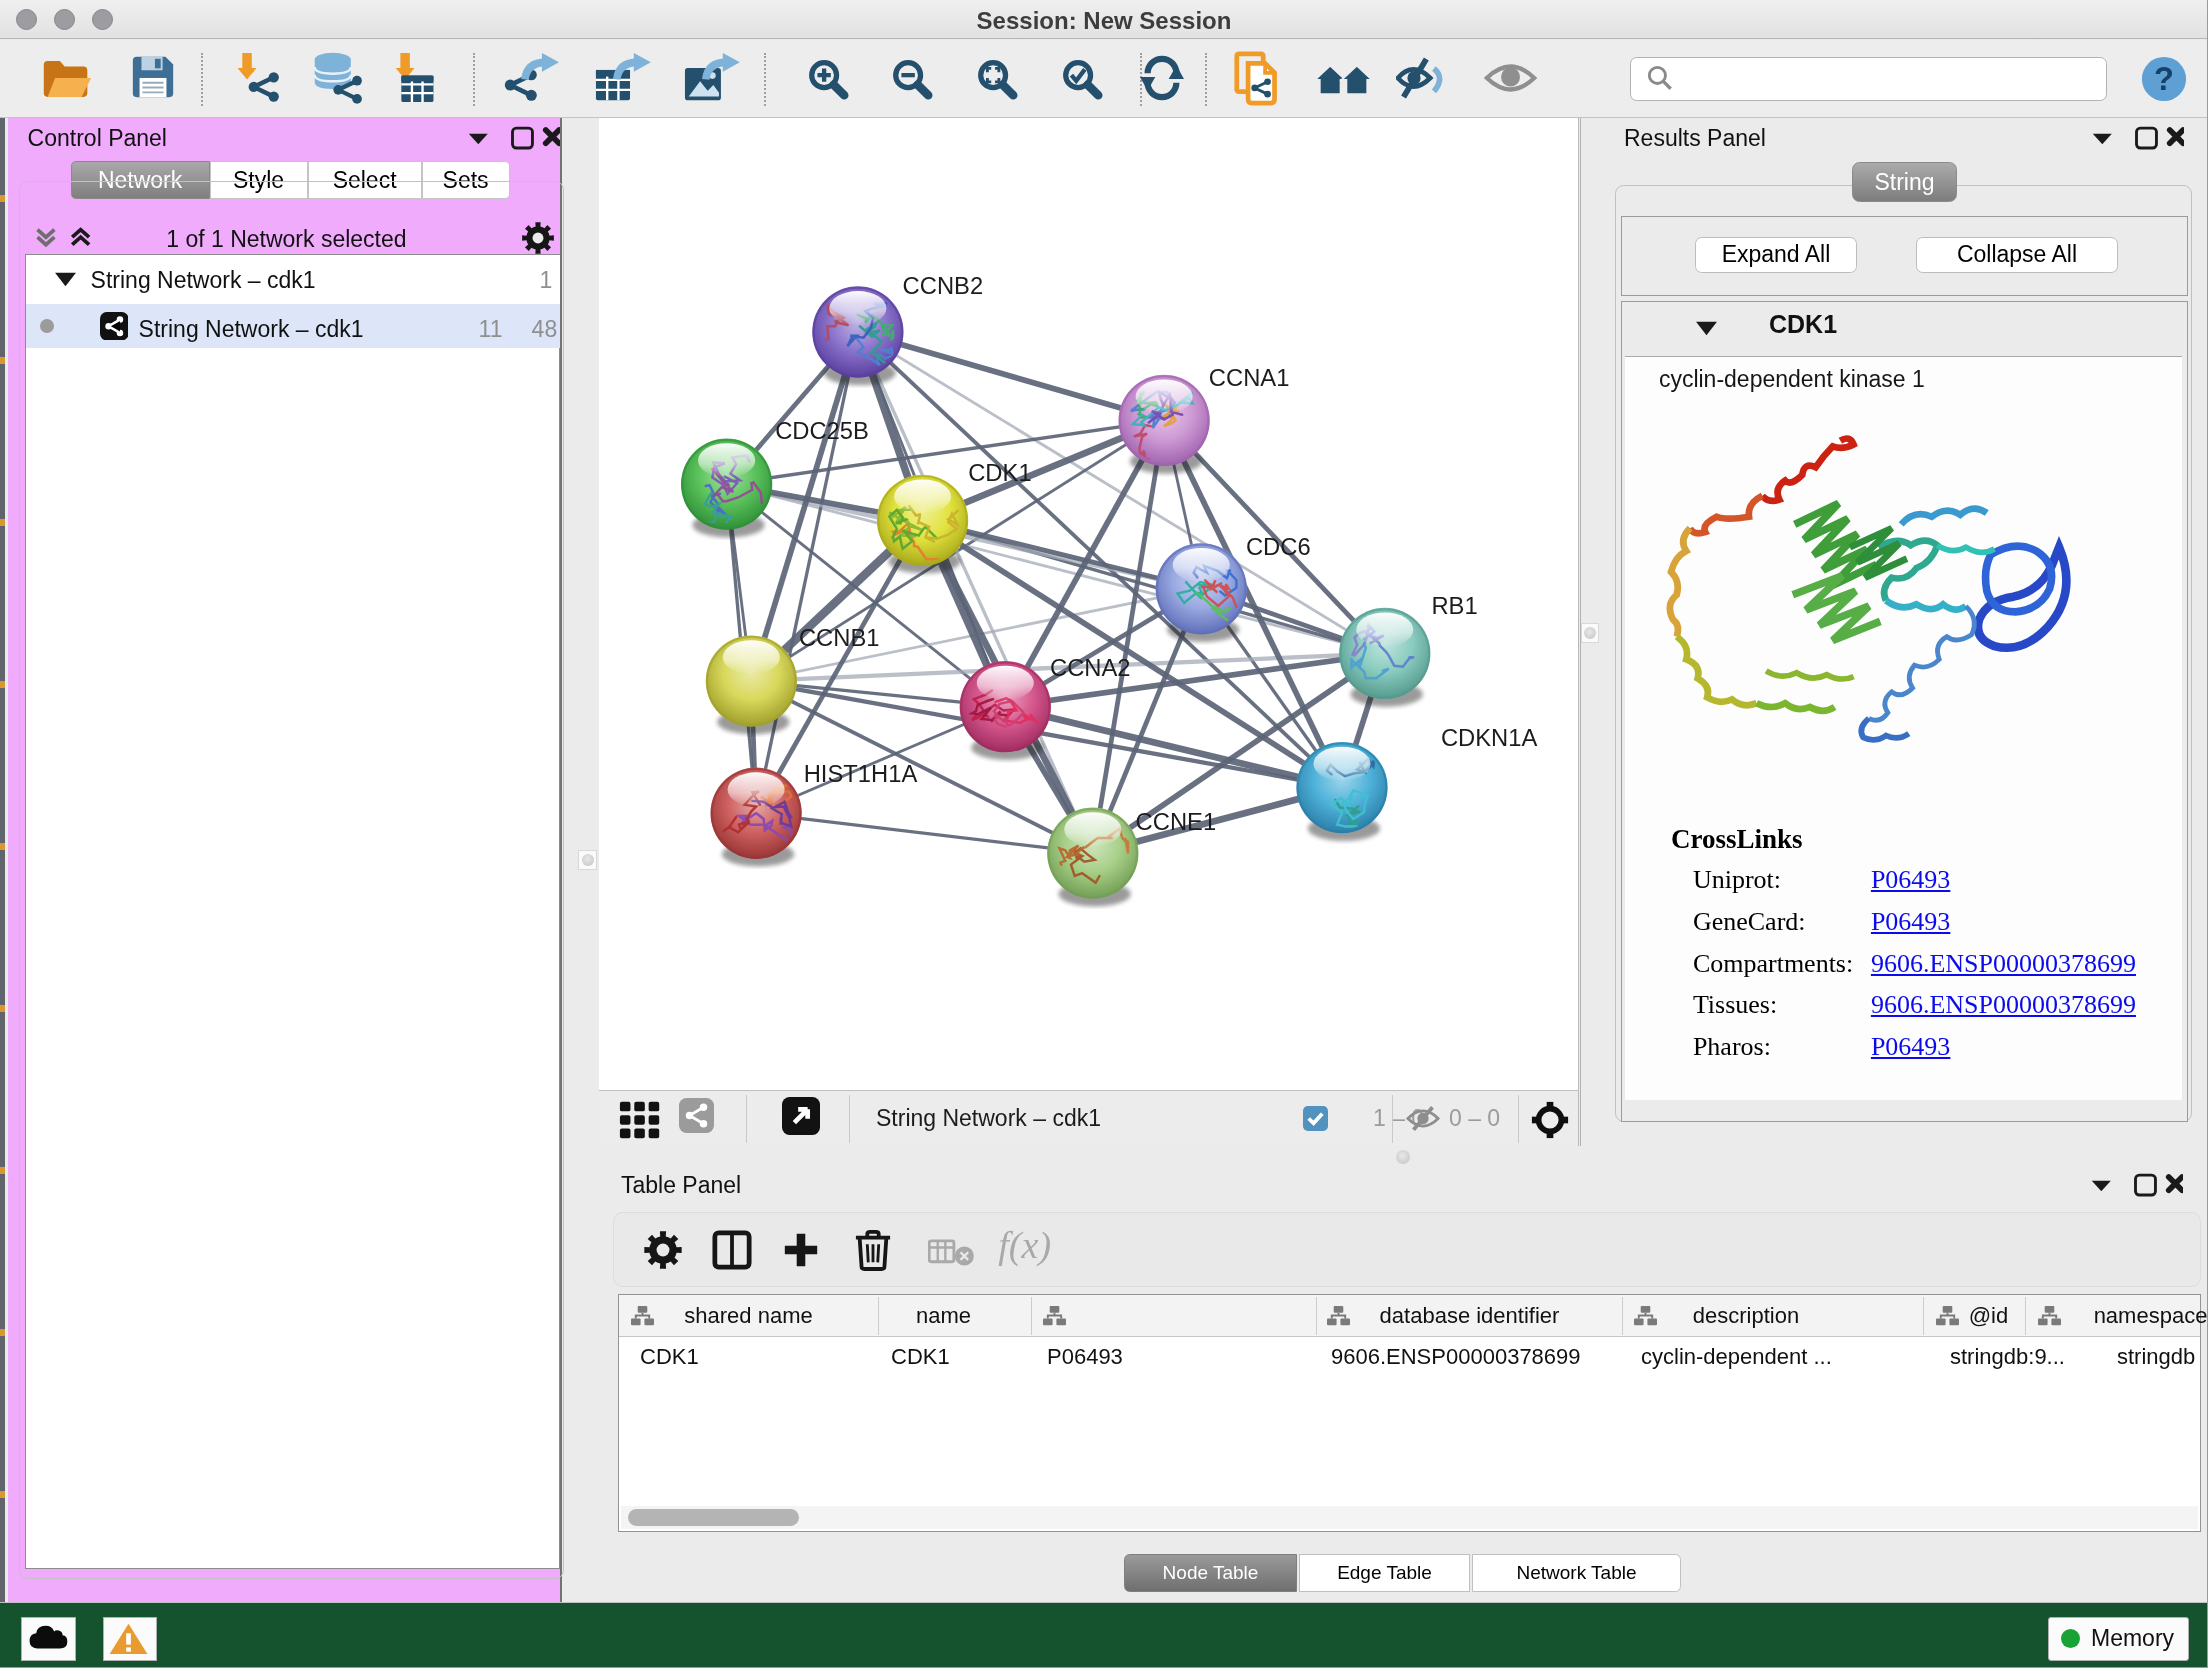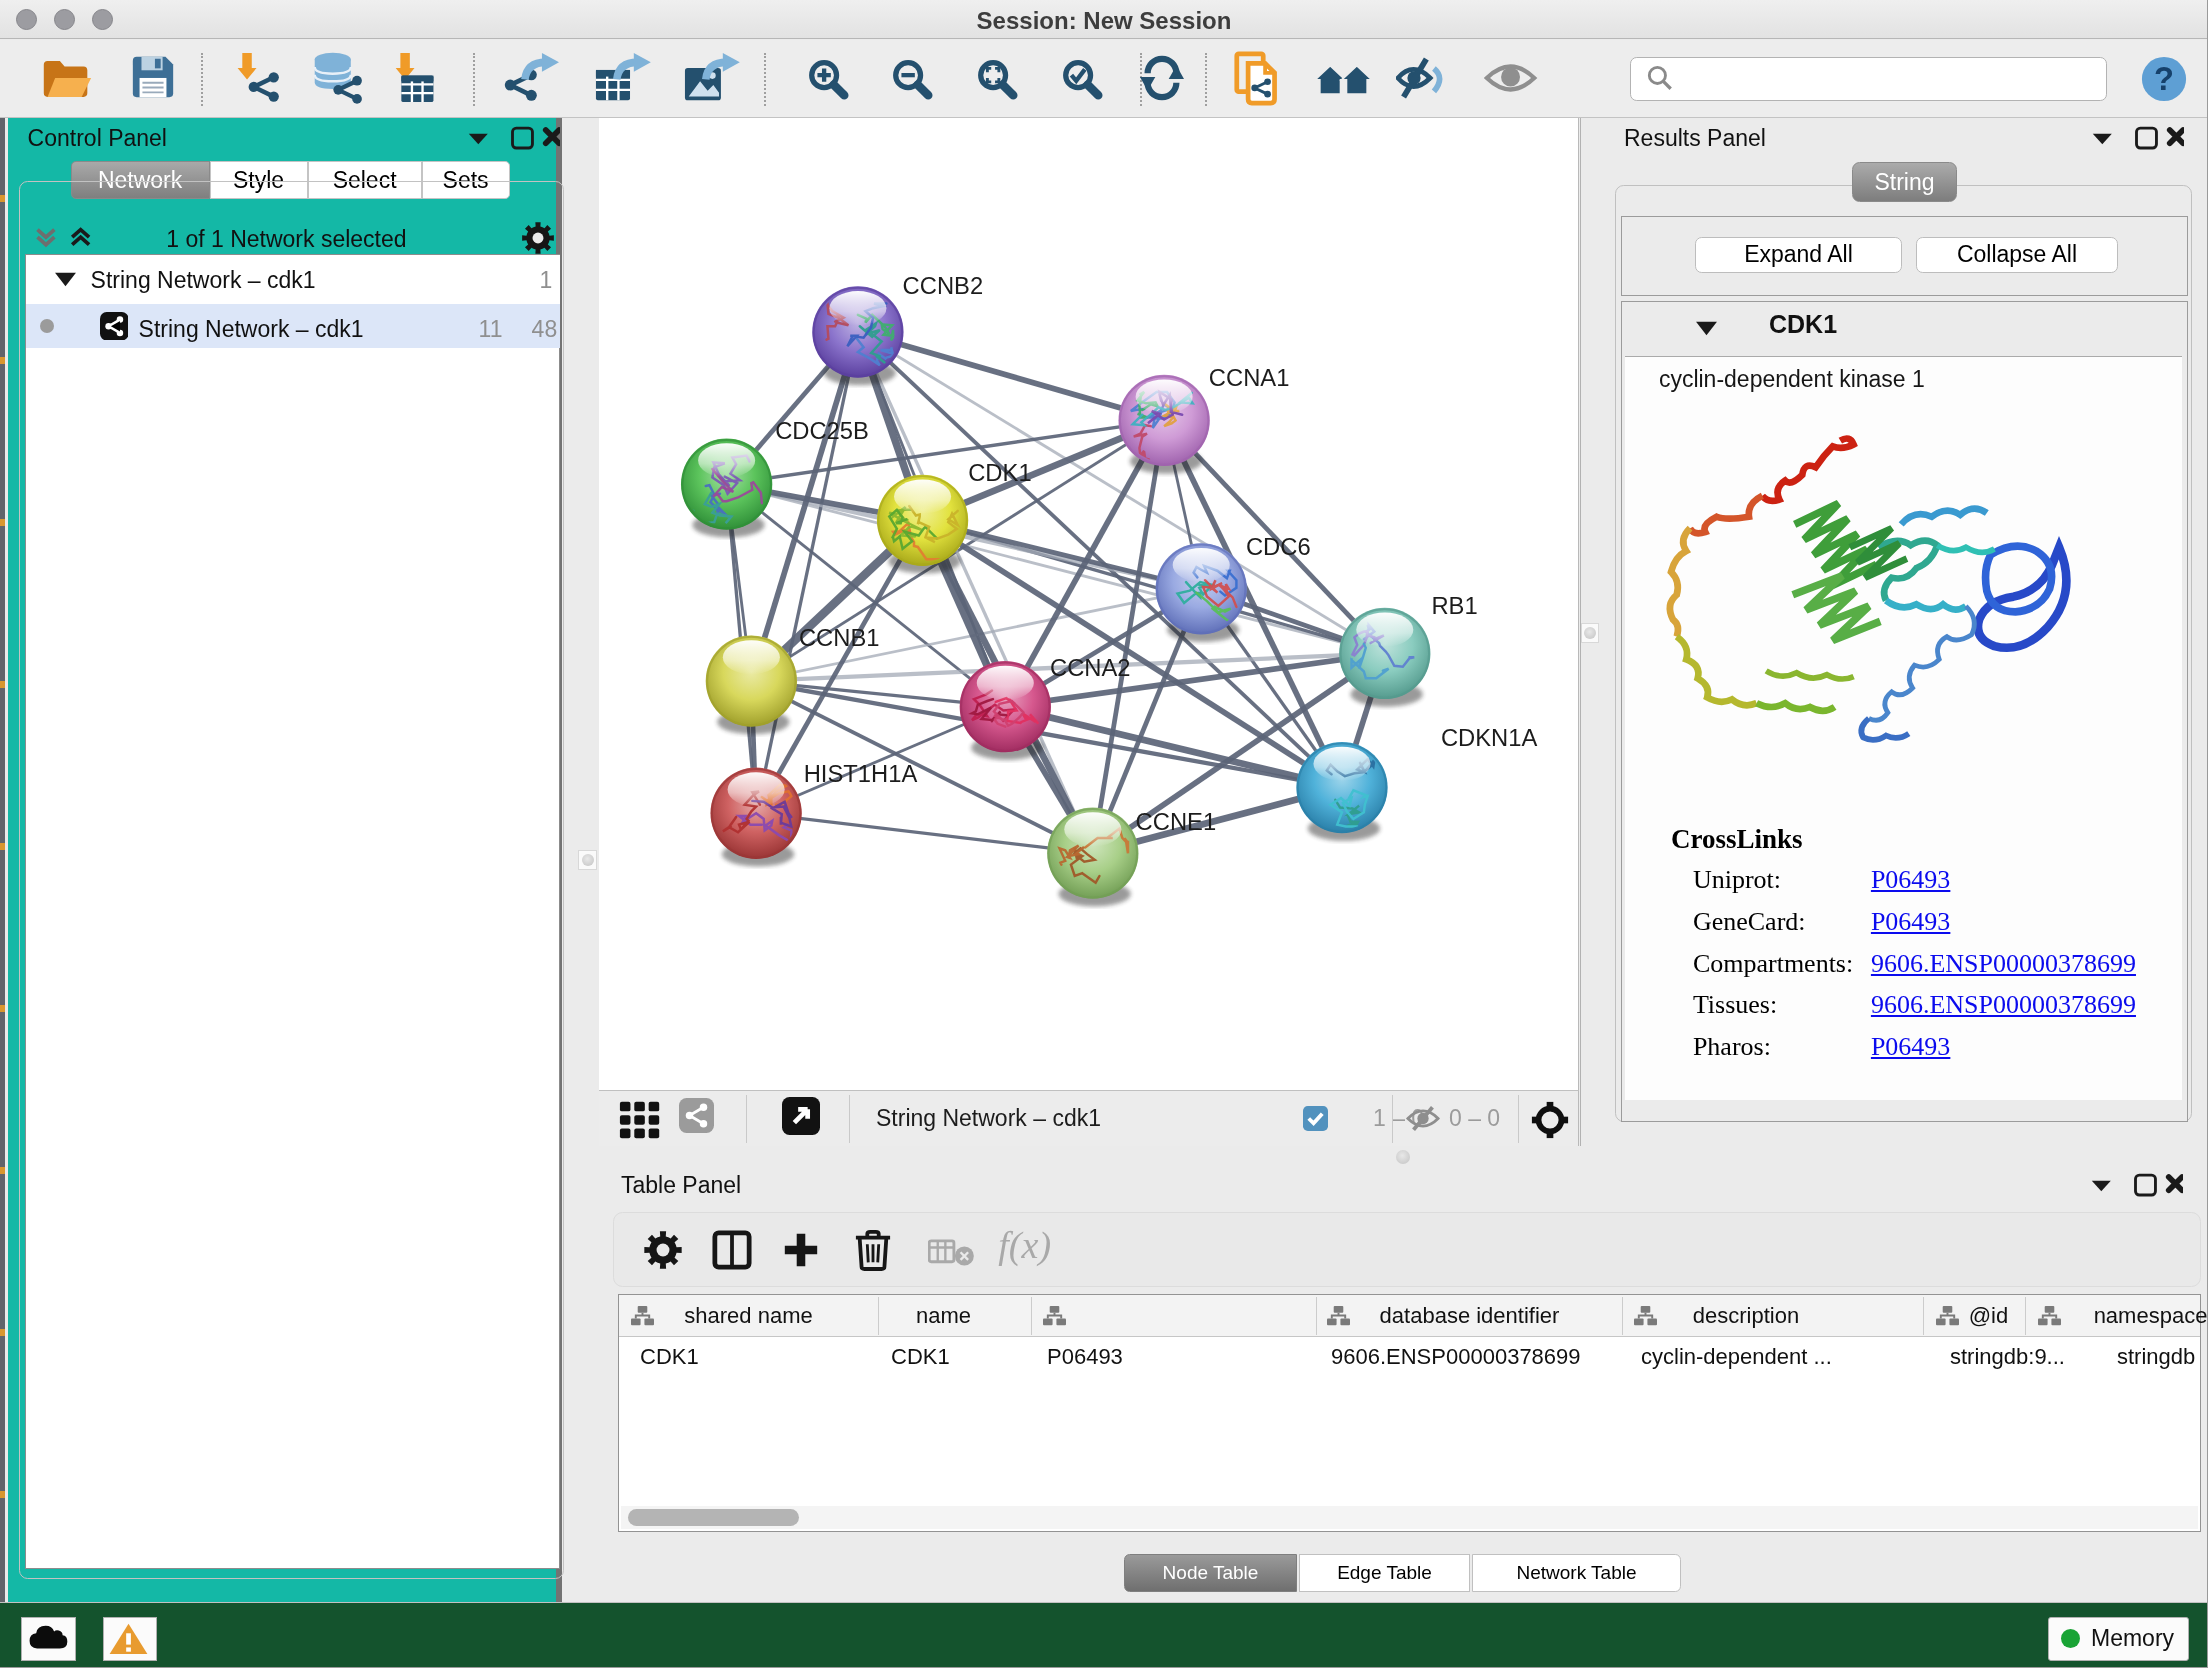--- a/index.html
+++ b/index.html
@@ -14,22 +14,22 @@
   #title { position:absolute; top:6.7px; left:0; width:2208px; text-align:center;
     font-size:24px; font-weight:bold; color:#3d3d3d; }
   #toolbar { left:0; top:40px; width:2208px; height:78px; background:#ededed;
     border-bottom:1px solid #c3c3c3; }
   .tsep { position:absolute; top:13.3px; height:53px; width:0;
     border-left:2.9px dotted #9f9f9f; }
   #searchbox { position:absolute; left:1630px; top:17px; width:477px; height:44px;
     background:#fff; border:1.9px solid #b3b3b3; border-radius:6.7px; }
   #edgestrip { left:0; top:40px; width:4.8px; height:1628px; background:repeating-linear-gradient(#61646b 0 155px, #d8972f 155px 162px); }
   
-  #cpanel { left:7.6px; top:118px; width:554px; height:1484px; background:#14b8a6;
-    border-right:6px solid #737373; }
+  #cpanel { left:7.6px; top:118px; width:554px; height:1484px; background:#f0abfc;
+    border-right:2px solid #737373; }
   .ptitle { font-size:23px; color:#111; }
   .tabrow { position:absolute; height:38px; display:flex; }
   .tab { height:38px; border:1px solid #c4c4c4; background:#fff; color:#000;
     font-size:23px; display:flex; align-items:center; justify-content:center; }
   .tab.sel { background:linear-gradient(#a9a9a9,#7f7f7f); color:#fff; border-color:#8a8a8a; }
   #cgroup { position:absolute; left:11.4px; top:63px; width:545px; height:1398px;
     border:1px solid #c2c2c2; border-radius:8.6px; }
   #netbar { position:absolute; left:13.3px; top:86px; width:531px; height:42px; }
   #netlist { position:absolute; left:17px; top:136px; width:535px; height:1315px;
     background:#fff; border:1px solid #8c8c8c; }
@@ -716,21 +716,21 @@
 <div id="rpanel" class="abs">
   <div class="ptitle abs" style="left:43px; top:6.7px;">Results Panel</div>
   <svg class="abs" style="left:508px; top:7.6px;" width="95" height="25" viewBox="0 0 100 26">
     <path d="M4 8 L24 8 L14 19 Z" fill="#1a1a1a"></path>
     <rect x="50" y="2" width="21" height="21" rx="4" fill="none" stroke="#1a1a1a" stroke-width="3"></rect>
     <path d="M85 4 L99 18 M99 4 L85 18" stroke="#1a1a1a" stroke-width="6" stroke-linecap="round"></path>
   </svg>
   <div id="rgroup"></div>
   <div id="stringtab">String</div>
   <div id="rbox1">
-    <div class="wbtn" style="left:73px; top:20px; width:207px; height:36px; line-height:33px;">Expand All</div>
+    <div class="wbtn" style="left:73px; top:20px; width:162px; height:36px; line-height:33px;">Expand All</div>
     <div class="wbtn" style="left:294px; top:20px; width:202px; height:36px; line-height:33px;">Collapse All</div>
   </div>
   <div id="rbox2">
     <svg class="abs" style="left:72px; top:17px;" width="25" height="19" viewBox="0 0 26 20">
         <path d="M2 3 L24 3 L13 17 Z" fill="#1a1a1a"></path>
       </svg>
     <div class="abs" style="left:147px; top:7.6px; font-size:25px; font-weight:bold; color:#111;">CDK1</div>
     <div id="rwhite">
       <div class="abs" style="left:34px; top:8.6px; font-size:23px; color:#161616;">cyclin-dependent kinase 1</div>
       <svg class="abs" style="left:27px; top:76px;" width="428" height="314" viewBox="0 0 450 330">

